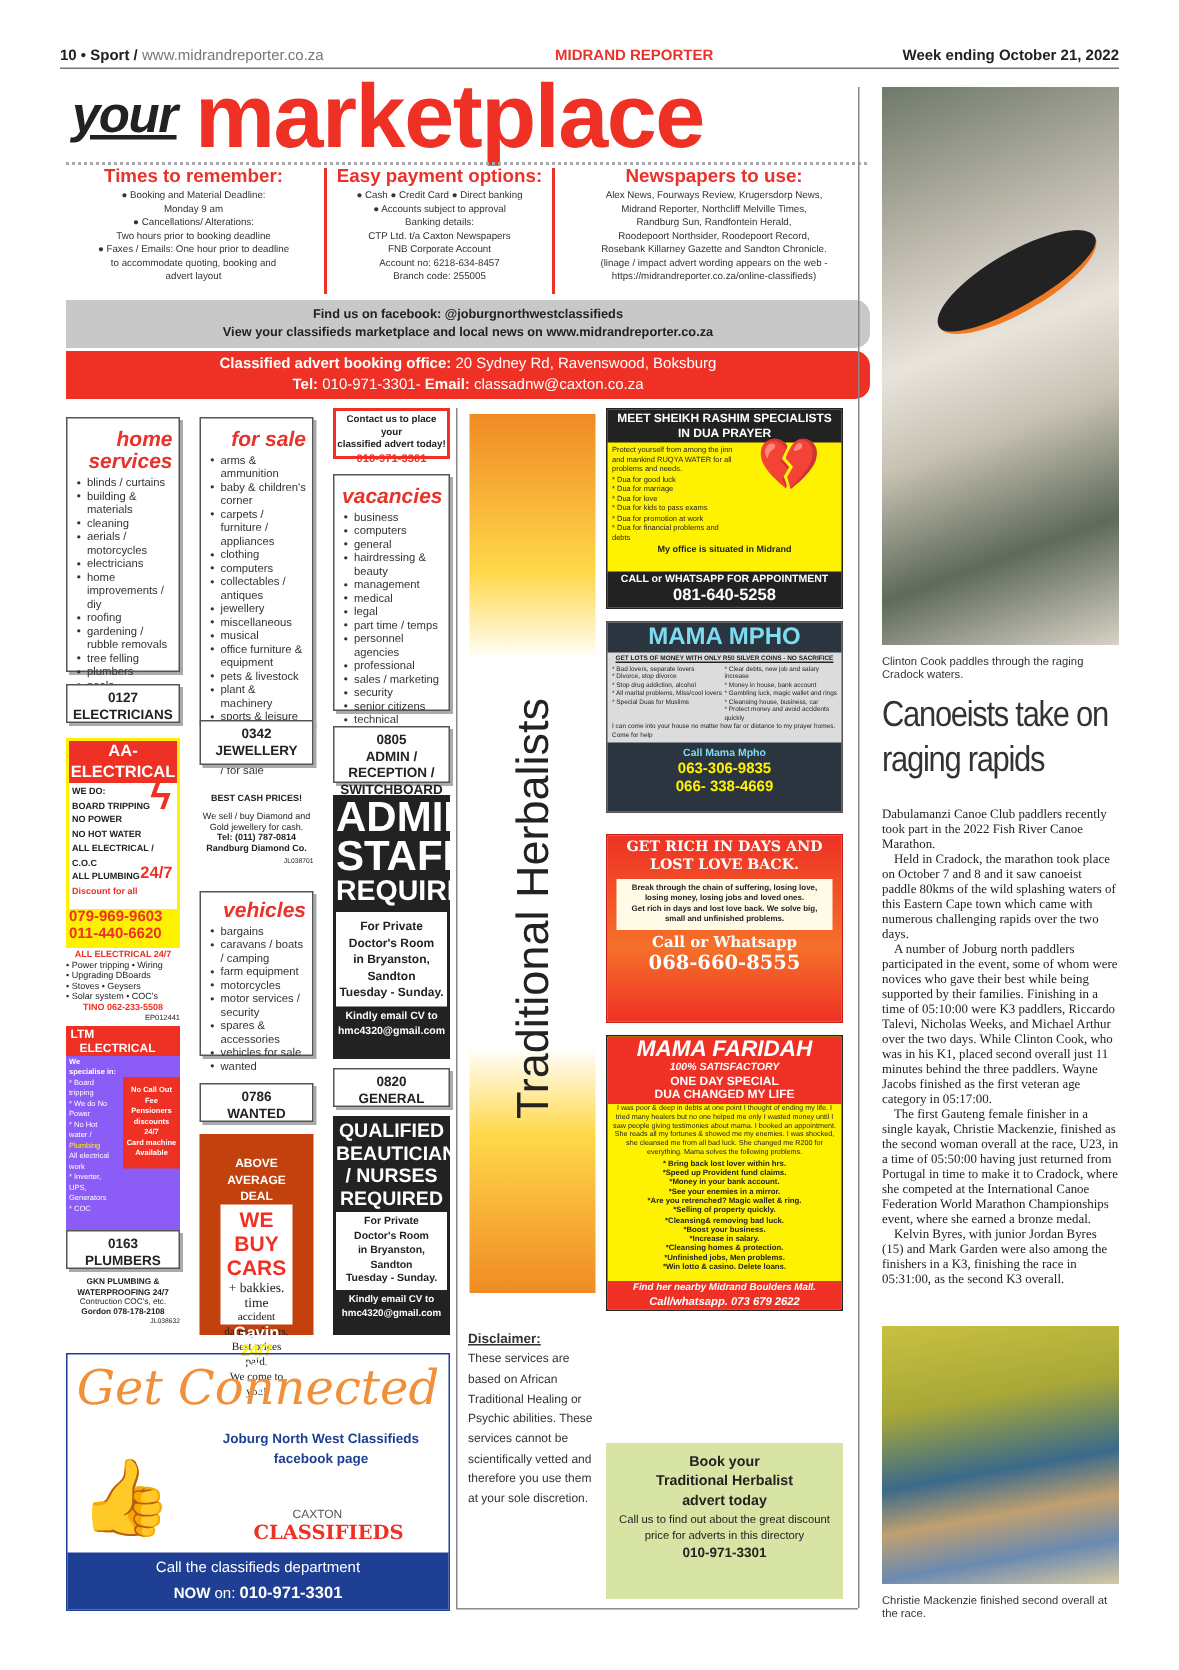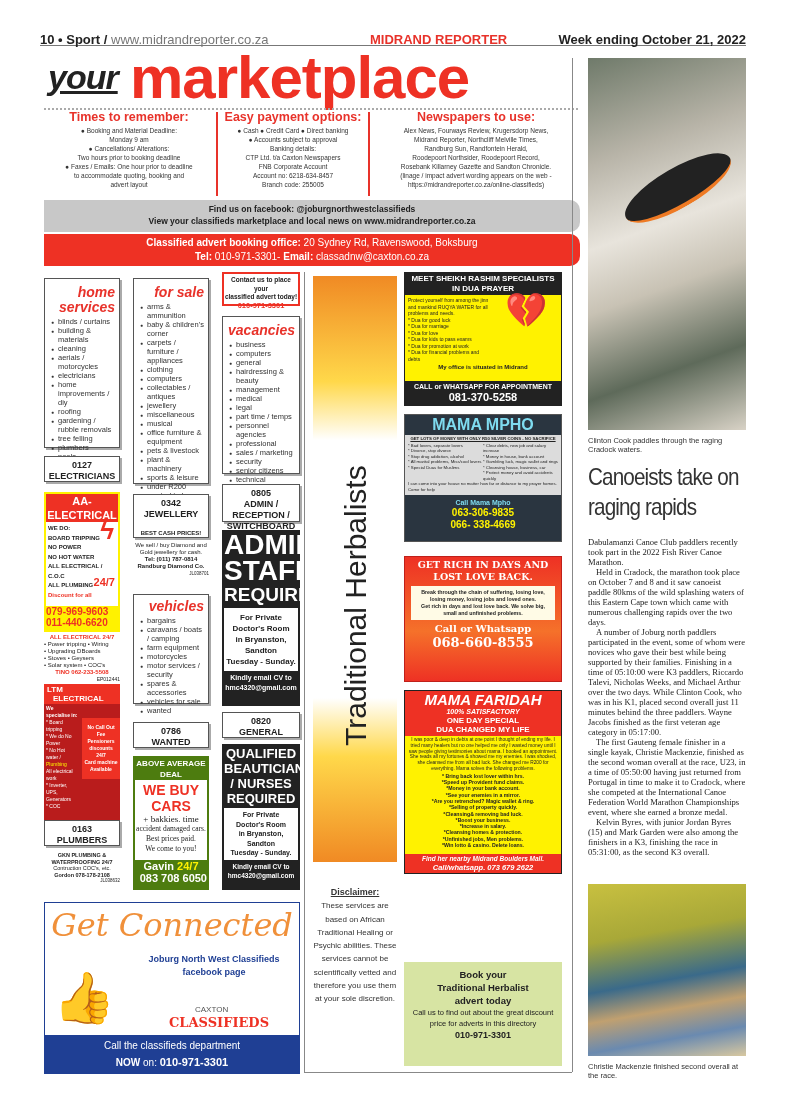--- a/index.html
+++ b/index.html
@@ -1,18 +1,18 @@
 <!DOCTYPE html>
 <html><head>
 <meta charset="utf-8">
 <style>
 *{box-sizing:border-box;margin:0;padding:0}
 body{width:786px;height:1113px;background:#fff;font-family:"Liberation Sans",sans-serif;color:#222;position:relative;overflow:hidden}
 .abs{position:absolute}
-.hdr{left:40px;top:32px;width:706px;height:14px;font-size:13px;font-weight:bold;border-bottom:1px solid #777}
+.hdr{left:40px;top:32px;width:706px;height:14px;font-size:10px;font-weight:bold;border-bottom:1px solid #777}
 .hdr .l{position:absolute;left:0;top:0}
 .hdr .l .url{color:#777;font-weight:normal}
 .hdr .c{position:absolute;left:330px;top:0;color:#e8322a}
 .hdr .r{position:absolute;right:0;top:0}
 .your{left:48px;top:58px;font-size:34px;font-weight:bold;font-style:italic;color:#222;text-decoration:underline;letter-spacing:-1px}
 .mkt{left:130px;top:48px;font-size:60px;font-weight:bold;color:#ee3124;letter-spacing:-1px;line-height:60px}
 .dots{left:44px;top:108px;width:534px;height:3px;border-top:2px dotted #aaa}
 .col3{top:110px;height:88px;font-size:6.5px;text-align:center;line-height:9px;color:#333}
 .col3 h3{color:#e8322a;font-size:12.5px;margin-bottom:2px;line-height:14px}
 .vline{width:2px;background:#e8322a}
@@ -134,21 +134,21 @@
 </div>
 <div class="abs" style="left:44px;top:634px;width:76px;font-size:6px;line-height:7px">
   <div style="color:#ee3124;font-weight:bold;text-align:center">ALL ELECTRICAL 24/7</div>
   <div>• Power tripping • Wiring</div>
     <div>• Upgrading DBoards</div>
     <div>• Stoves • Geysers</div>
     <div>• Solar system • COC's</div>
   <div style="color:#ee3124;font-weight:bold;text-align:center">TINO 062-233-5508</div>
   <div style="text-align:right;font-size:5px">EP012441</div>
 </div>
-<div class="abs" style="left:44px;top:684px;width:76px;height:150px;background:#b91c1c;color:#fff;font-size:5px;line-height:7px;overflow:hidden">
+<div class="abs" style="left:44px;top:684px;width:76px;height:150px;background:#8b5cf6;color:#fff;font-size:5px;line-height:7px;overflow:hidden">
   <div style="background:#ee3124;font-weight:bold;font-size:8px;line-height:9px;padding:1px 3px">
       <div>LTM</div>
       <div style="padding-left:6px">ELECTRICAL</div>
     </div>
   <div style="padding:1px 2px;width:36px;float:left">
       <div style="font-weight:bold">We specialise in:</div>
       <div>* Board tripping</div>
       <div>* We do No Power</div>
       <div>* No Hot water /</div>
       <div style="color:#fff200">Plumbing</div>
@@ -190,21 +190,21 @@
       <li>musical</li>
       <li>office furniture &amp; equipment</li>
       <li>pets &amp; livestock</li>
       <li>plant &amp; machinery</li>
       <li>sports &amp; leisure</li>
       <li>under R200</li>
       <li>wanted to buy</li>
       <li>for kids - to swap / for sale</li>
   </ul>
 </div>
-<div class="abs box sec" style="left:133px;top:494px;width:76px;height:44px">
+<div class="abs box sec" style="left:133px;top:480px;width:76px;height:30px">
     <div>0342</div>
     <div>JEWELLERY</div>
   </div>
 <div class="abs" style="left:133px;top:530px;width:76px;font-size:6px;line-height:7px;text-align:center">
   <div style="font-weight:bold;margin-bottom:5px">BEST CASH PRICES!</div>
   <div>We sell / buy Diamond and Gold jewellery for cash.</div>
   <div style="font-weight:bold">Tel: (011) 787-0814</div>
   <div style="font-weight:bold">Randburg Diamond Co.</div>
   <div style="text-align:right;font-size:4.5px">JL038701</div>
 </div>
@@ -218,21 +218,21 @@
       <li>motor services / security</li>
       <li>spares &amp; accessories</li>
       <li>vehicles for sale</li>
       <li>wanted</li>
   </ul>
 </div>
 <div class="abs box sec" style="left:133px;top:722px;width:76px;height:26px">
     <div>0786</div>
     <div>WANTED</div>
   </div>
-<div class="abs" style="left:133px;top:756px;width:76px;height:134px;background:#4d7c0f;padding:2px">
+<div class="abs" style="left:133px;top:756px;width:76px;height:134px;background:#c2410c;padding:14px">
   <div style="color:#fff;font-weight:bold;font-size:8px;text-align:center;line-height:11px">ABOVE AVERAGE DEAL</div>
   <div style="background:#fff;text-align:center;padding:2px 1px;height:80px">
     <div style="color:#ee3124;font-weight:bold;font-size:14px;line-height:16px">WE BUY CARS</div>
     <div style="font-size:7.5px;line-height:10px;font-family:'Liberation Serif',serif">
         <div style="font-size:9px">+ bakkies. time</div>
         <div>accident damaged cars.</div>
         <div>Best prices paid.</div>
         <div>We come to you!</div>
       </div>
   </div>
@@ -344,21 +344,21 @@
       <div>* Dua for marriage</div>
       <div>* Dua for love</div>
       <div>* Dua for kids to pass exams</div>
       <div>* Dua for promotion at work</div>
       <div>* Dua for financial problems and debts</div>
     </div>
   <div style="position:absolute;left:100px;top:34px;font-size:34px;color:#c8202a">💔</div>
   <div style="text-align:center;font-weight:bold;font-size:6px">My office is situated in Midrand</div>
   <div style="position:absolute;bottom:0;width:100%;background:#222;color:#fff;text-align:center;padding:1px">
       <div style="font-size:7px;line-height:9px;font-weight:bold">CALL or WHATSAPP FOR APPOINTMENT</div>
-      <div style="font-size:11px;line-height:13px;font-weight:bold">081-370-5258</div>
+      <div style="font-size:11px;line-height:13px;font-weight:bold">081-640-5258</div>
     </div>
 </div>
 
 <div class="abs" style="left:404px;top:414px;width:158px;height:128px;background:#dcdcdc;border:1px solid #555;font-size:4.3px;line-height:5.5px">
   <div style="background:#2a3540;color:#7fdcf0;font-weight:bold;text-align:center;font-size:16px;line-height:20px">MAMA MPHO</div>
   <div style="text-align:center;font-weight:bold;text-decoration:underline;padding:1px">GET LOTS OF MONEY WITH ONLY R50 SILVER COINS - NO SACRIFICE</div>
   <div style="display:flex;padding:0 3px">
       <div style="width:50%">
         <div>* Bad lovers, separate lovers</div>
         <div>* Divorce, stop divorce</div>
@@ -416,21 +416,21 @@
       <div>*Cleansing homes &amp; protection.</div>
       <div>*Unfinished jobs, Men problems.</div>
       <div>*Win lotto &amp; casino. Delete loans.</div>
     </div>
   <div style="position:absolute;bottom:0;width:100%;background:#ee3124;color:#fff;font-weight:bold;font-style:italic;font-size:6.5px;line-height:8px;padding:1px 0">
     <div>Find her nearby Midrand Boulders Mall.</div>
       <div style="font-size:7.5px;line-height:9px">Call/whatsapp. 073 679 2622</div>
   </div>
 </div>
 
-<div class="abs" style="left:312px;top:886px;width:86px;text-align:center;font-size:8px;line-height:13.3px;color:#333">
+<div class="abs" style="left:312px;top:886px;width:86px;text-align:left;font-size:8px;line-height:13.3px;color:#333">
   <div style="font-weight:bold;text-decoration:underline;font-size:9px">Disclaimer:</div>
   <div>These services are based on African Traditional Healing or Psychic abilities. These services cannot be scientifically vetted and therefore you use them at your sole discretion.</div>
 </div>
 
 <div class="abs" style="left:404px;top:962px;width:158px;height:104px;background:#d7e4a3;text-align:center;padding-top:6px">
   <div style="font-weight:bold;font-size:9.5px;line-height:13px">
       <div>Book your</div>
       <div>Traditional Herbalist</div>
       <div>advert today</div>
     </div>

